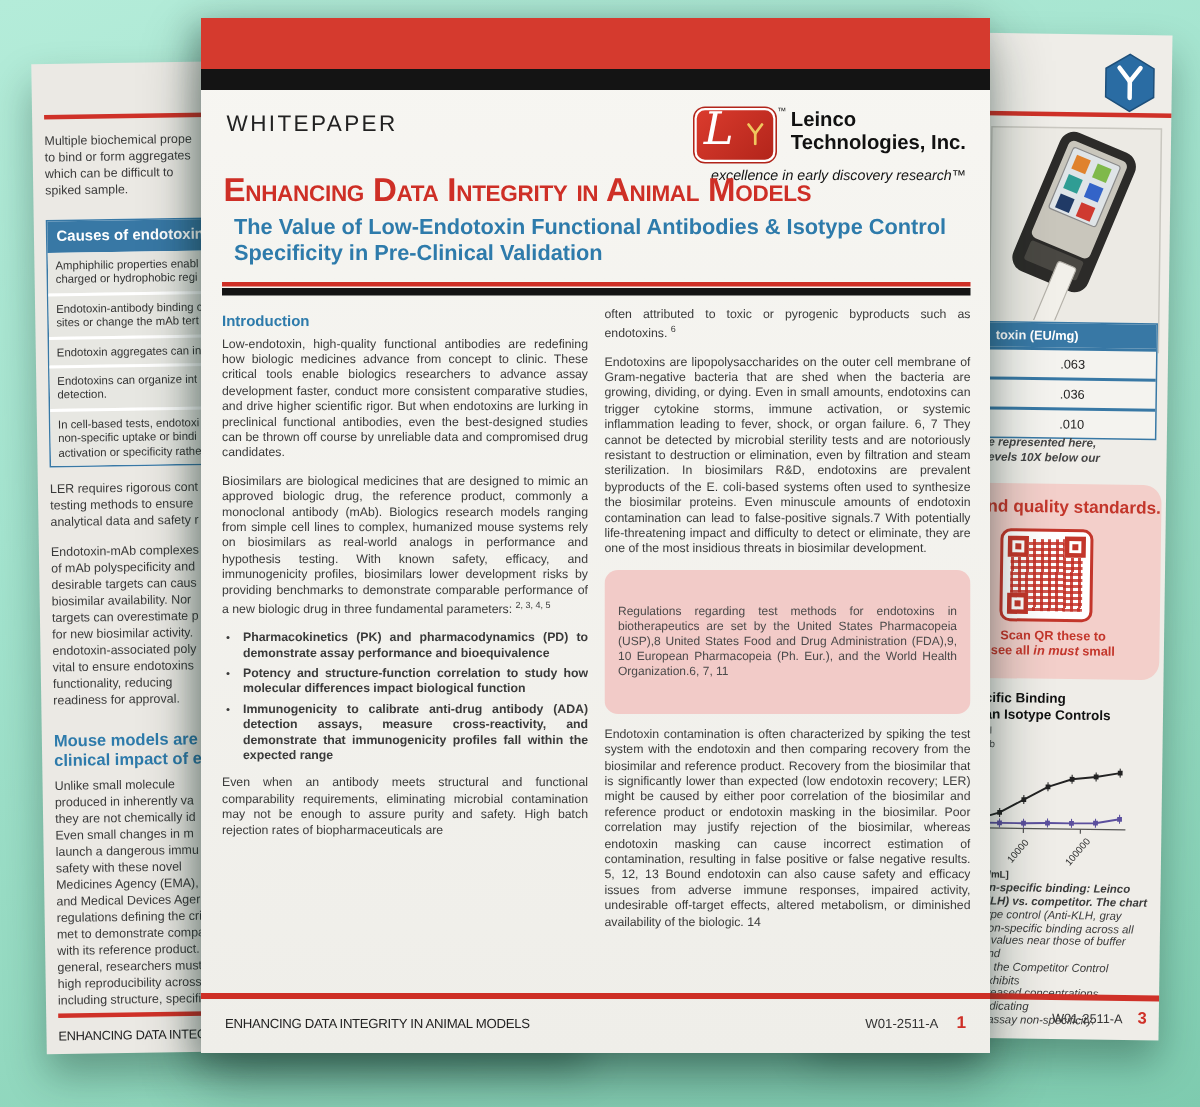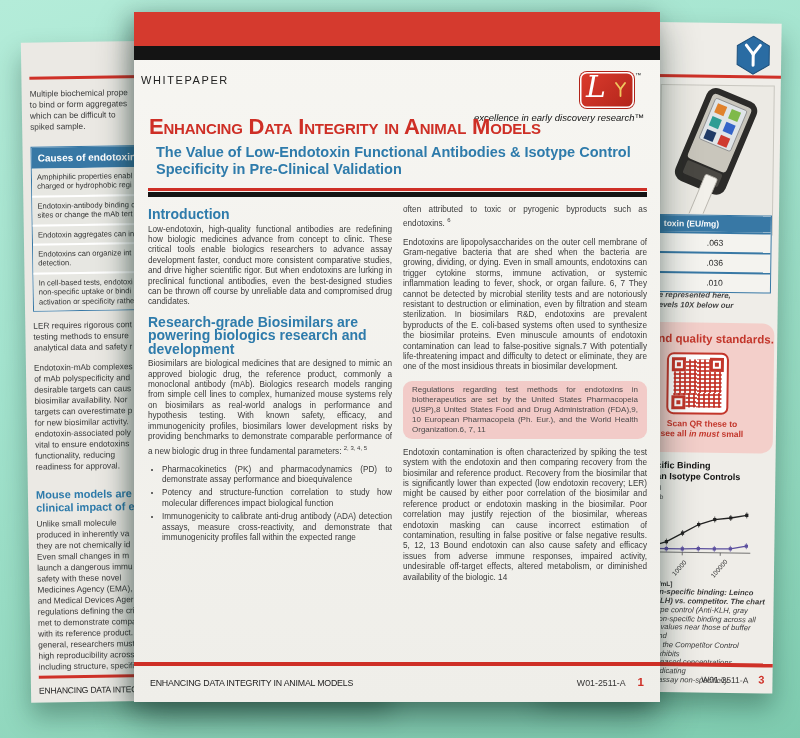--- a/index.html
+++ b/index.html
@@ -58,47 +58,47 @@
   .rp-footer{position:absolute;right:8px;top:650px;font-size:8.5px;color:#333;}
   .rp-footer .pn{color:#cf3128;font-weight:bold;font-size:11px;margin-left:10px;}
   .hex{position:absolute;right:10px;top:12px;}
   
   .page-main{left:134px;top:12px;width:526px;height:690px;
     background:linear-gradient(180deg,#f7f6f2,#efeee9);
     box-shadow:0 16px 36px rgba(8,35,28,.45), -6px 4px 18px rgba(8,35,28,.25);z-index:2;}
   .m-redbar{height:34px;background:#d53a2e;}
   .m-blackbar{height:14px;background:#141414;}
   .m-head{position:relative;height:128px;}
-  .m-wp{position:absolute;left:7px;top:14px;font-size:11px;letter-spacing:1.6px;color:#222;}
+  .m-wp{position:absolute;left:17px;top:14px;font-size:15px;letter-spacing:1.6px;color:#222;}
   .m-logo{position:absolute;right:16px;top:12px;display:flex;flex-direction:column;align-items:flex-end;}
   .m-logo-row{display:flex;align-items:flex-start;}
   .m-logo-box{width:54px;height:36px;border-radius:7px;background:linear-gradient(135deg,#dc3c2e,#b1241a);
     position:relative;box-shadow:inset 0 0 0 1.5px #fff, 0 0 0 1px #b1241a;}
   .m-logo-L{position:absolute;left:6px;top:-3px;font-family:"DejaVu Serif",serif;
     font-style:italic;font-size:30px;color:#fff;}
   .m-logo-ab{position:absolute;right:7px;top:9px;}
   .m-logo-tm{font-size:6px;color:#222;margin:0 3px 0 1px;}
   .m-logo-name{font-size:13.5px;font-weight:bold;color:#111;line-height:15px;}
   .m-tagline{font-size:9.5px;font-weight:normal;font-style:italic;color:#111;margin-top:4px;}
   .m-title{position:absolute;left:15px;top:54px;right:8px;font-variant:small-caps;
     font-weight:bold;font-size:22px;letter-spacing:-0.2px;color:#ce2f26;white-space:nowrap;}
   .m-sub{position:absolute;left:22px;top:84px;right:16px;font-size:14.5px;line-height:17px;
     font-weight:bold;color:#2e7bab;}
   .m-div-red{height:3px;background:#ce2f26;margin:0 13px 0 14px;}
   .m-div-black{height:5px;background:#141414;margin:1px 13px 0 14px;}
   .m-cols{display:flex;gap:11px;padding:8px 13px 0 14px;}
   .m-col{flex:1;height:452px;overflow:hidden;font-size:8.2px;line-height:10.4px;
     color:#3a3a3a;text-align:justify;}
-  .m-col h3{font-size:14px;line-height:13.5px;font-weight:bold;color:#2e7bab;
+  .m-col h3{font-size:10px;line-height:13.5px;font-weight:bold;color:#2e7bab;
     margin:3px 0 3px;text-align:left;}
   .m-col p{margin:0 0 8px;}
   .m-col ul{margin:0 0 8px;padding-left:14px;}
-  .m-col li{margin-bottom:3px;}
+  .m-col li{margin-bottom:3px;font-weight:bold;}
   sup{font-size:6px;}
-  .m-callout{background:#f2cbc8;border-radius:9px;padding:4px 9px;margin:2px 0 9px;
+  .m-callout{background:#f2cbc8;border-radius:9px;padding:23px 9px;margin:2px 0 9px;
     font-size:8px;line-height:10px;color:#4a4a4a;}
   .m-footline{position:absolute;left:0;right:0;bottom:36px;height:4px;background:#ce2f26;}
   .m-footer{position:absolute;left:16px;right:16px;bottom:12px;display:flex;
     justify-content:space-between;align-items:baseline;}
   .m-foot-title{font-size:8.8px;color:#222;letter-spacing:-0.2px;}
   .m-foot-doc{font-size:8.8px;color:#333;}
   .m-foot-page{color:#ce2f26;font-weight:bold;font-size:11.5px;margin-left:12px;}
 </style>
 </head>
 <body>
@@ -279,39 +279,43 @@
             <span class="m-logo-L">L</span>
             <svg class="m-logo-ab" width="13" height="16" viewBox="0 0 13 16">
               <g stroke="#f0c75e" stroke-width="1.8" stroke-linecap="round" fill="none">
                 <line x1="6.5" y1="15" x2="6.5" y2="8"></line>
                 <line x1="6.5" y1="8" x2="2" y2="2"></line>
                 <line x1="6.5" y1="8" x2="11" y2="2"></line>
               </g>
             </svg>
           </div>
           <span class="m-logo-tm">™</span>
+          <div>
+            <div class="m-logo-name">Leinco</div>
+            <div class="m-logo-name">Technologies, Inc.</div>
+          </div>
         </div>
         <div class="m-tagline">excellence in early discovery research™</div>
       </div>
       <div class="m-title">Enhancing Data Integrity in Animal Models</div>
       <div class="m-sub">The Value of Low-Endotoxin Functional Antibodies &amp; Isotype Control Specificity in Pre-Clinical Validation</div>
     </div>
     <div class="m-div-red"></div>
     <div class="m-div-black"></div>
     <div class="m-cols">
       <div class="m-col">
         <h3>Introduction</h3>
         <p>Low-endotoxin, high-quality functional antibodies are redefining how biologic medicines advance from concept to clinic. These critical tools enable biologics researchers to advance assay development faster, conduct more consistent comparative studies, and drive higher scientific rigor. But when endotoxins are lurking in preclinical functional antibodies, even the best-designed studies can be thrown off course by unreliable data and compromised drug candidates.</p>
-        <h3>Research-grade Biosimilars are powering biologics research and development</h3>
         <p><span>Biosimilars are biological medicines that are designed to mimic an approved biologic drug, the reference product, commonly a monoclonal antibody (mAb). Biologics research models ranging from simple cell lines to complex, humanized mouse systems rely on biosimilars as real-world analogs in performance and hypothesis testing. With known safety, efficacy, and immunogenicity profiles, biosimilars lower development risks by providing benchmarks to demonstrate comparable performance of a new biologic drug in three fundamental parameters:</span> <sup>2, 3, 4, 5</sup></p>
         <ul>
           <li>Pharmacokinetics (PK) and pharmacodynamics (PD) to demonstrate assay performance and bioequivalence</li>
           <li>Potency and structure-function correlation to study how molecular differences impact biological function</li>
           <li>Immunogenicity to calibrate anti-drug antibody (ADA) detection assays, measure cross-reactivity, and demonstrate that immunogenicity profiles fall within the expected range</li>
         </ul>
+        <p>Even when an antibody meets structural and functional comparability requirements, eliminating microbial contamination may not be enough to assure purity and safety. High batch rejection rates of biopharmaceuticals are</p>
       </div>
       <div class="m-col">
         <p><span>often attributed to toxic or pyrogenic byproducts such as endotoxins.</span> <sup>6</sup></p>
         <p>Endotoxins are lipopolysaccharides on the outer cell membrane of Gram-negative bacteria that are shed when the bacteria are growing, dividing, or dying. Even in small amounts, endotoxins can trigger cytokine storms, immune activation, or systemic inflammation leading to fever, shock, or organ failure. 6, 7 They cannot be detected by microbial sterility tests and are notoriously resistant to destruction or elimination, even by filtration and steam sterilization. In biosimilars R&amp;D, endotoxins are prevalent byproducts of the E. coli-based systems often used to synthesize the biosimilar proteins. Even minuscule amounts of endotoxin contamination can lead to false-positive signals.7 With potentially life-threatening impact and difficulty to detect or eliminate, they are one of the most insidious threats in biosimilar development.</p>
         <div class="m-callout">Regulations regarding test methods for endotoxins in biotherapeutics are set by the United States Pharmacopeia (USP),8 United States Food and Drug Administration (FDA),9, 10 European Pharmacopeia (Ph. Eur.), and the World Health Organization.6, 7, 11</div>
         <p>Endotoxin contamination is often characterized by spiking the test system with the endotoxin and then comparing recovery from the biosimilar and reference product. Recovery from the biosimilar that is significantly lower than expected (low endotoxin recovery; LER) might be caused by either poor correlation of the biosimilar and reference product or endotoxin masking in the biosimilar. Poor correlation may justify rejection of the biosimilar, whereas endotoxin masking can cause incorrect estimation of contamination, resulting in false positive or false negative results. 5, 12, 13 Bound endotoxin can also cause safety and efficacy issues from adverse immune responses, impaired activity, undesirable off-target effects, altered metabolism, or diminished availability of the biologic. 14</p>
       </div>
     </div>
     <div class="m-footline"></div>
     <div class="m-footer">

